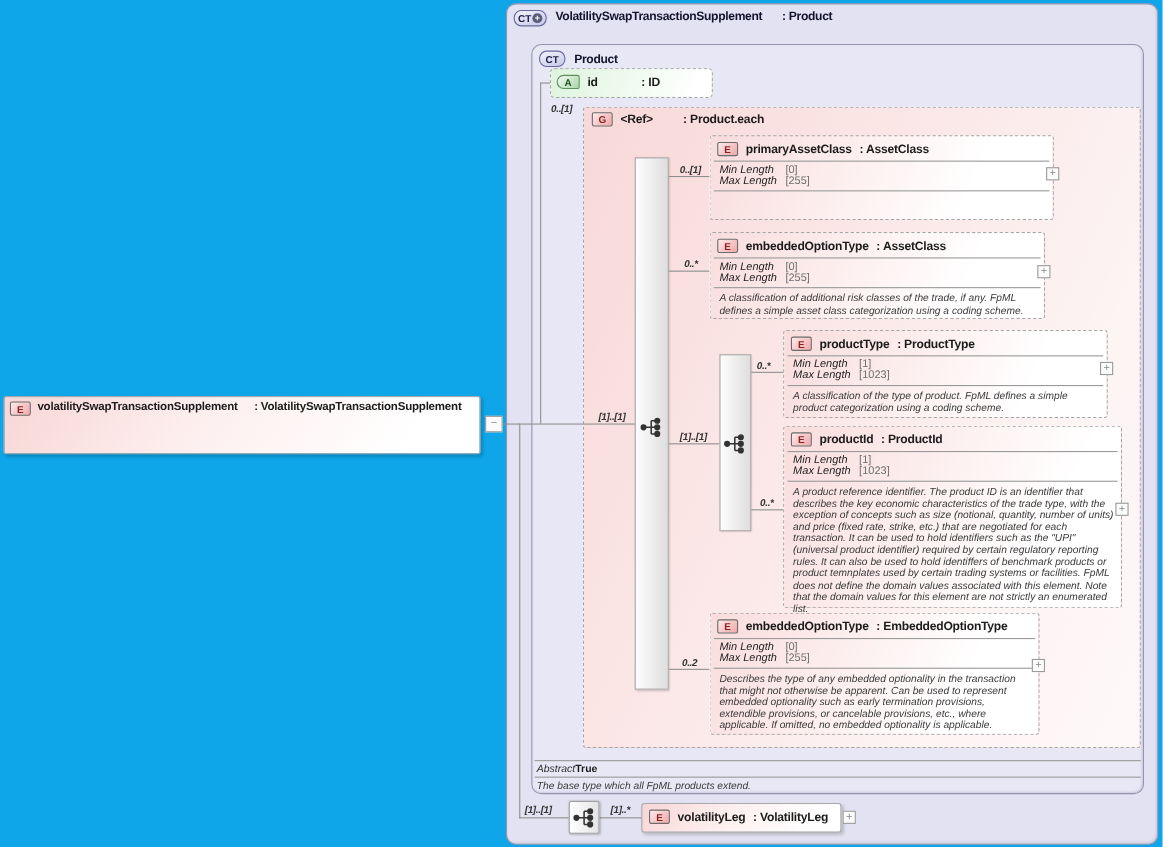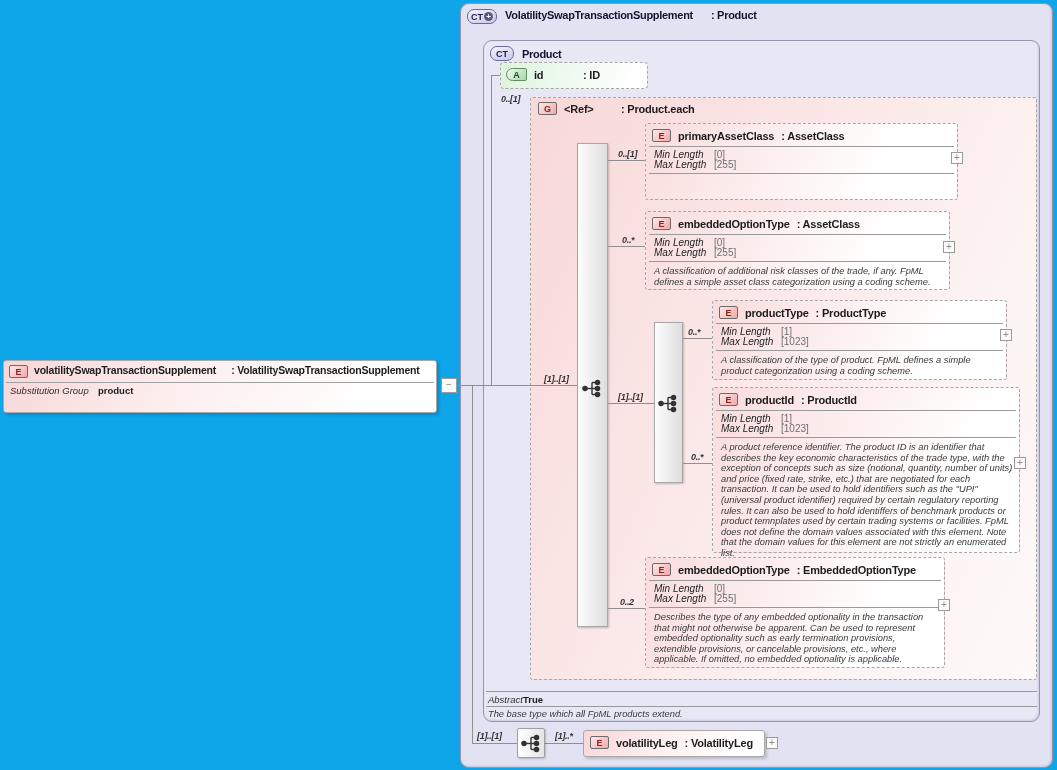--- a/index.html
+++ b/index.html
@@ -297,24 +297,20 @@
     <div class="sep"></div>
     <div class="edoc">Describes the type of any embedded optionality in the transaction that might not otherwise be apparent. Can be used to represent embedded optionality such as early termination provisions, extendible provisions, or cancelable provisions, etc., where applicable. If omitted, no embedded optionality is applicable.</div>
   </div>
 
   <div class="solidbox" style="left:3px; top:360px; width:434px; height:53px;">
     <div class="root-head">
       <span class="icon-e">E</span>
       <span class="root-name">volatilitySwapTransactionSupplement</span>
       <span class="root-type">: VolatilitySwapTransactionSupplement</span>
     </div>
-    <div class="root-foot">
-      <span class="rf-label">Substitution Group</span>
-      <span class="rf-value">product</span>
-    </div>
   </div>
 
   <div class="handle minus" style="left:441px; top:378px;">−</div>
 
   <div class="seqbox" style="left:517px; top:728px;">
     <svg width="21" height="19" viewBox="0 0 21 19">
       <g stroke="#333" stroke-width="1.4" fill="#333">
         <circle cx="3" cy="9.5" r="2.1"></circle>
           <line x1="5" y1="9.5" x2="10" y2="9.5"></line>
         <line x1="10" y1="3.5" x2="10" y2="15.5"></line>

